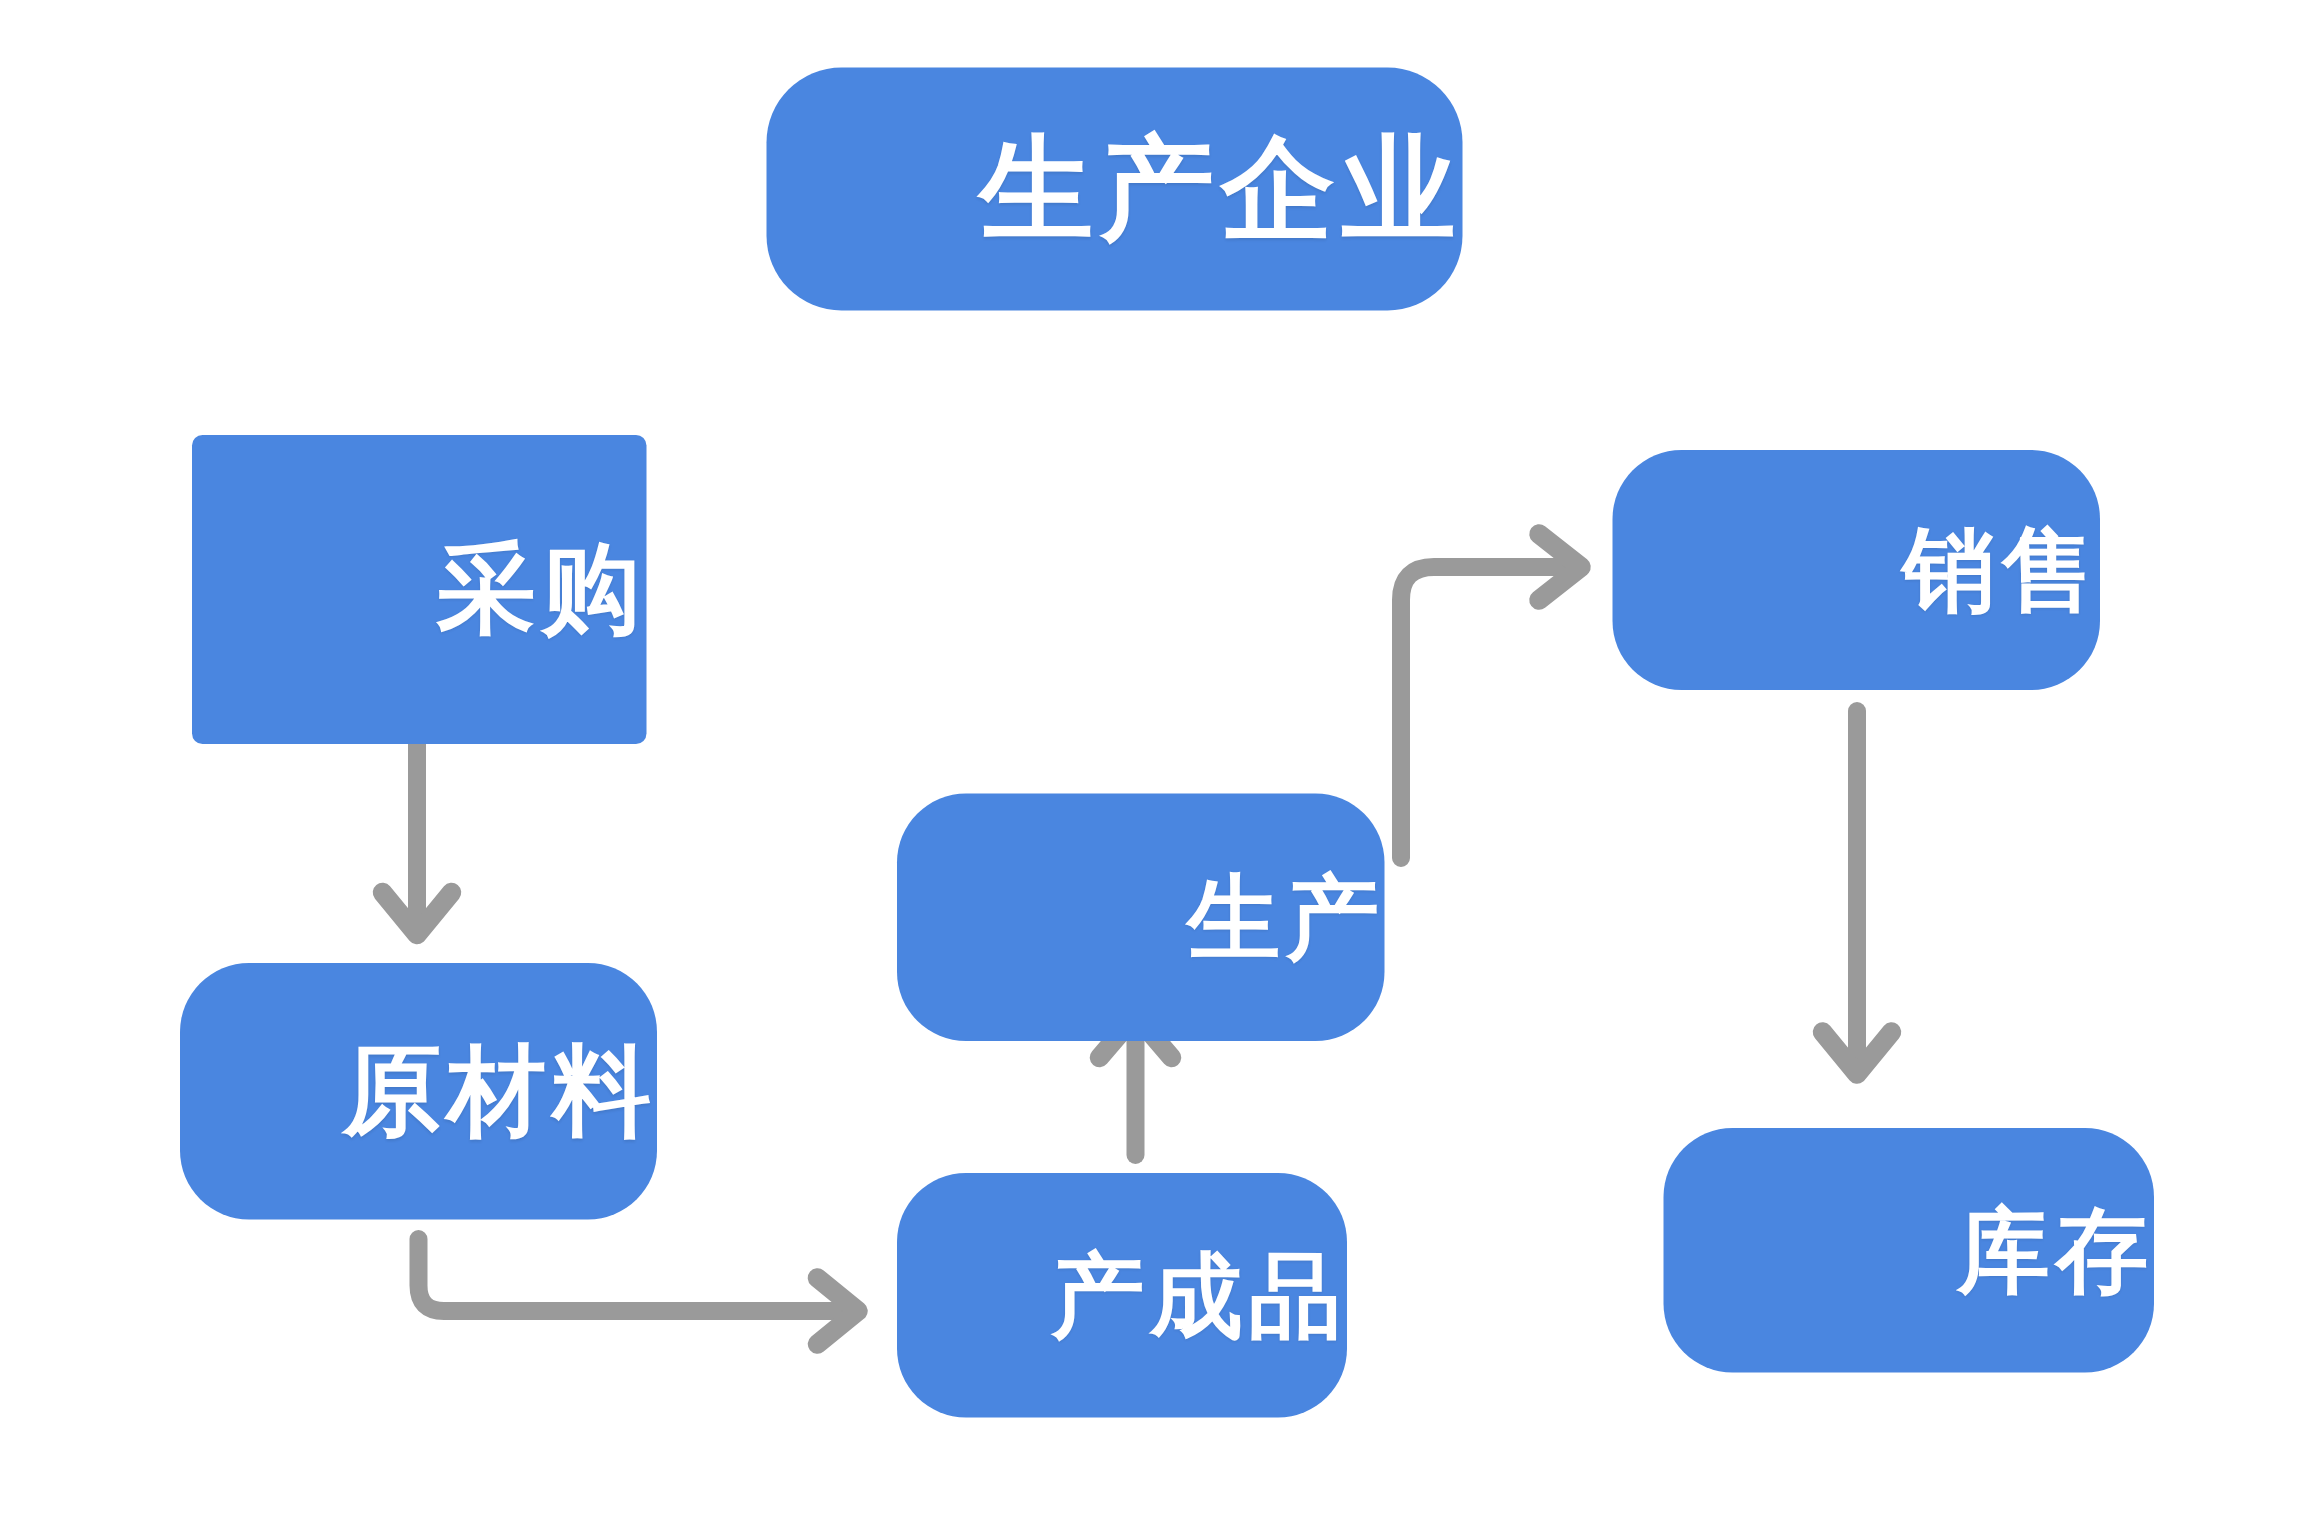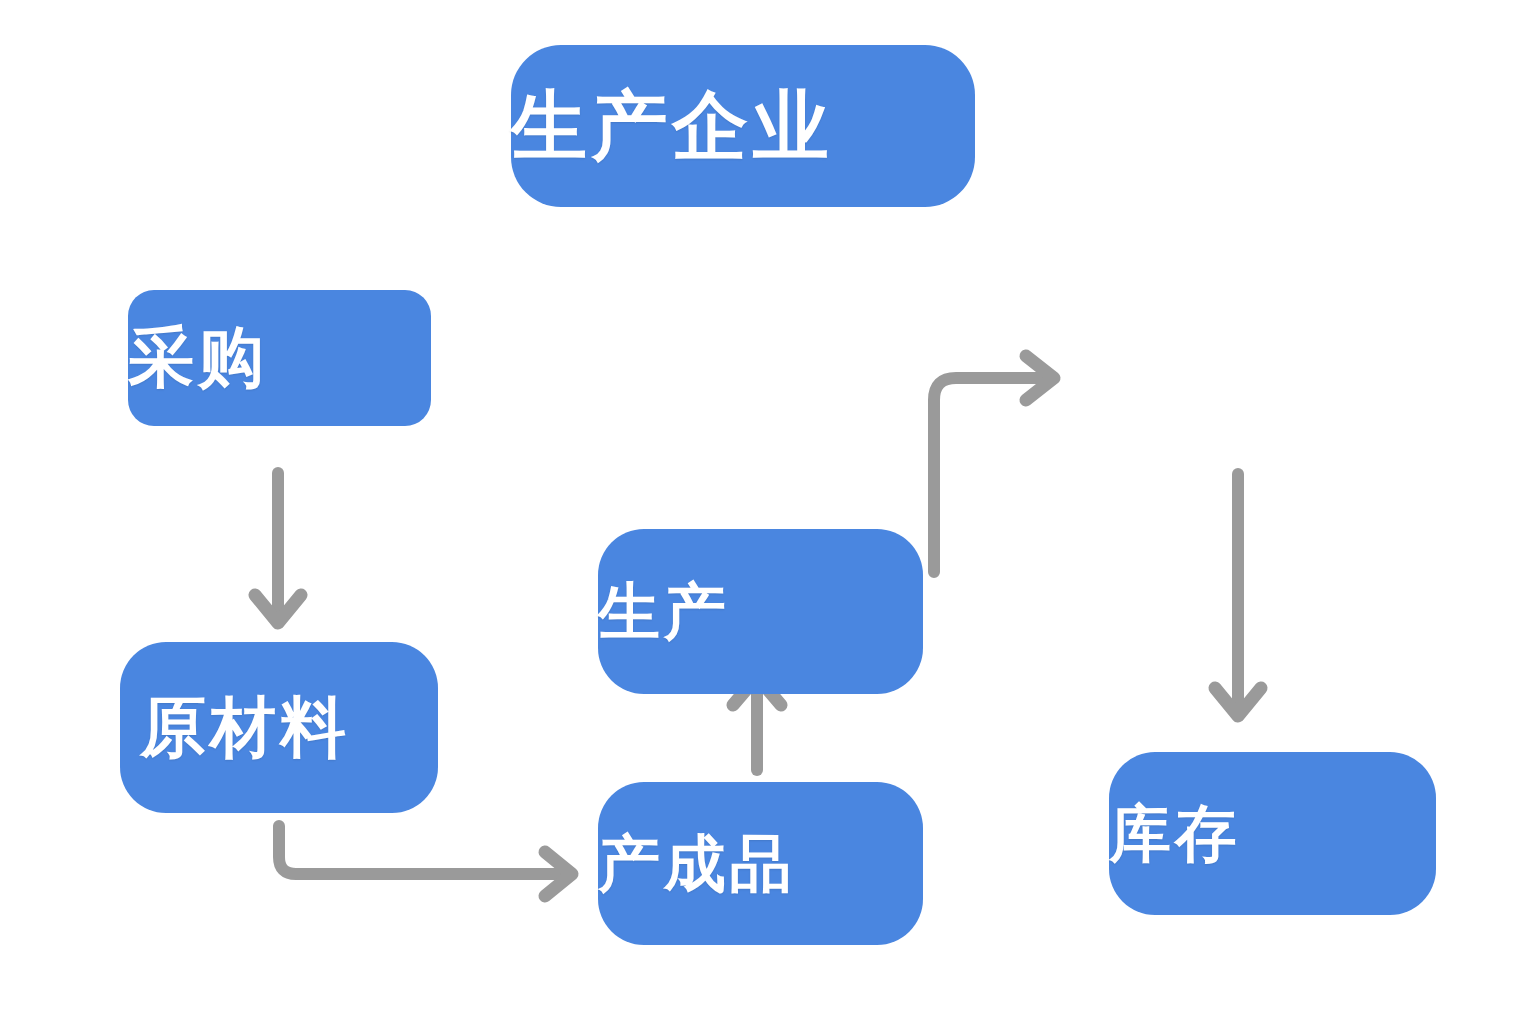--- a/index.html
+++ b/index.html
@@ -15,43 +15,43 @@
     position: relative;
     width: 1536px;
     height: 1024px;
     background: #ffffff;
     overflow: hidden;
   }
   .node {
     position: absolute;
     display: flex;
     align-items: center;
-    justify-content: flex-start;
+    justify-content: flex-end;
     box-sizing: border-box;
     background: #4a86e0;
     border-radius: 46px;
     color: #ffffff;
     text-align: center;
     letter-spacing: 0.06em;
     line-height: 1;
     font-weight: 700;
     text-shadow: 0 1px 2px rgba(0,0,0,0.10);
     -webkit-font-smoothing: antialiased;
   }
   .node-label {
     display: block;
     white-space: nowrap;
   }
 
   
   #node-title      { left: 511px; top: 45px;  width: 464px; height: 162px; font-size: 76px; border-radius: 50px; }
-  #node-purchase   { left: 128px; top: 290px; width: 303px; height: 136px; font-size: 66px; border-radius: 26px; }
+  #node-purchase   { left: 128px; top: 290px; width: 303px; height: 206px; font-size: 66px; border-radius: 7px; }
   #node-raw        { left: 120px; top: 642px; width: 318px; height: 171px; font-size: 66px; border-radius: 46px; padding-left: 20px; }
   #node-production { left: 598px; top: 492px; width: 325px; height: 165px; font-size: 62px; border-radius: 46px; margin-top: 37px; }
-  #node-finished   { left: 598px; top: 782px; width: 325px; height: 163px; font-size: 62px; border-radius: 46px; }
+  #node-finished   { left: 598px; top: 782px; width: 300px; height: 163px; font-size: 62px; border-radius: 46px; }
   #node-sales      { left: 1075px; top: 300px; width: 325px; height: 160px; font-size: 62px; border-radius: 46px; }
   #node-inventory  { left: 1109px; top: 752px; width: 327px; height: 163px; font-size: 62px; border-radius: 46px; }
 
   
   #connectors {
     position: absolute;
     left: 0;
     top: 0;
     width: 1536px;
     height: 1024px;
@@ -118,18 +118,21 @@
   </div>
 
   <div class="node" id="node-production">
     <span class="node-label">生产</span>
   </div>
 
   <div class="node" id="node-finished">
     <span class="node-label">产成品</span>
   </div>
 
+  <div class="node" id="node-sales">
+    <span class="node-label">销售</span>
+  </div>
 
   <div class="node" id="node-inventory">
     <span class="node-label">库存</span>
   </div>
 
 </div>
 
 </body></html>

